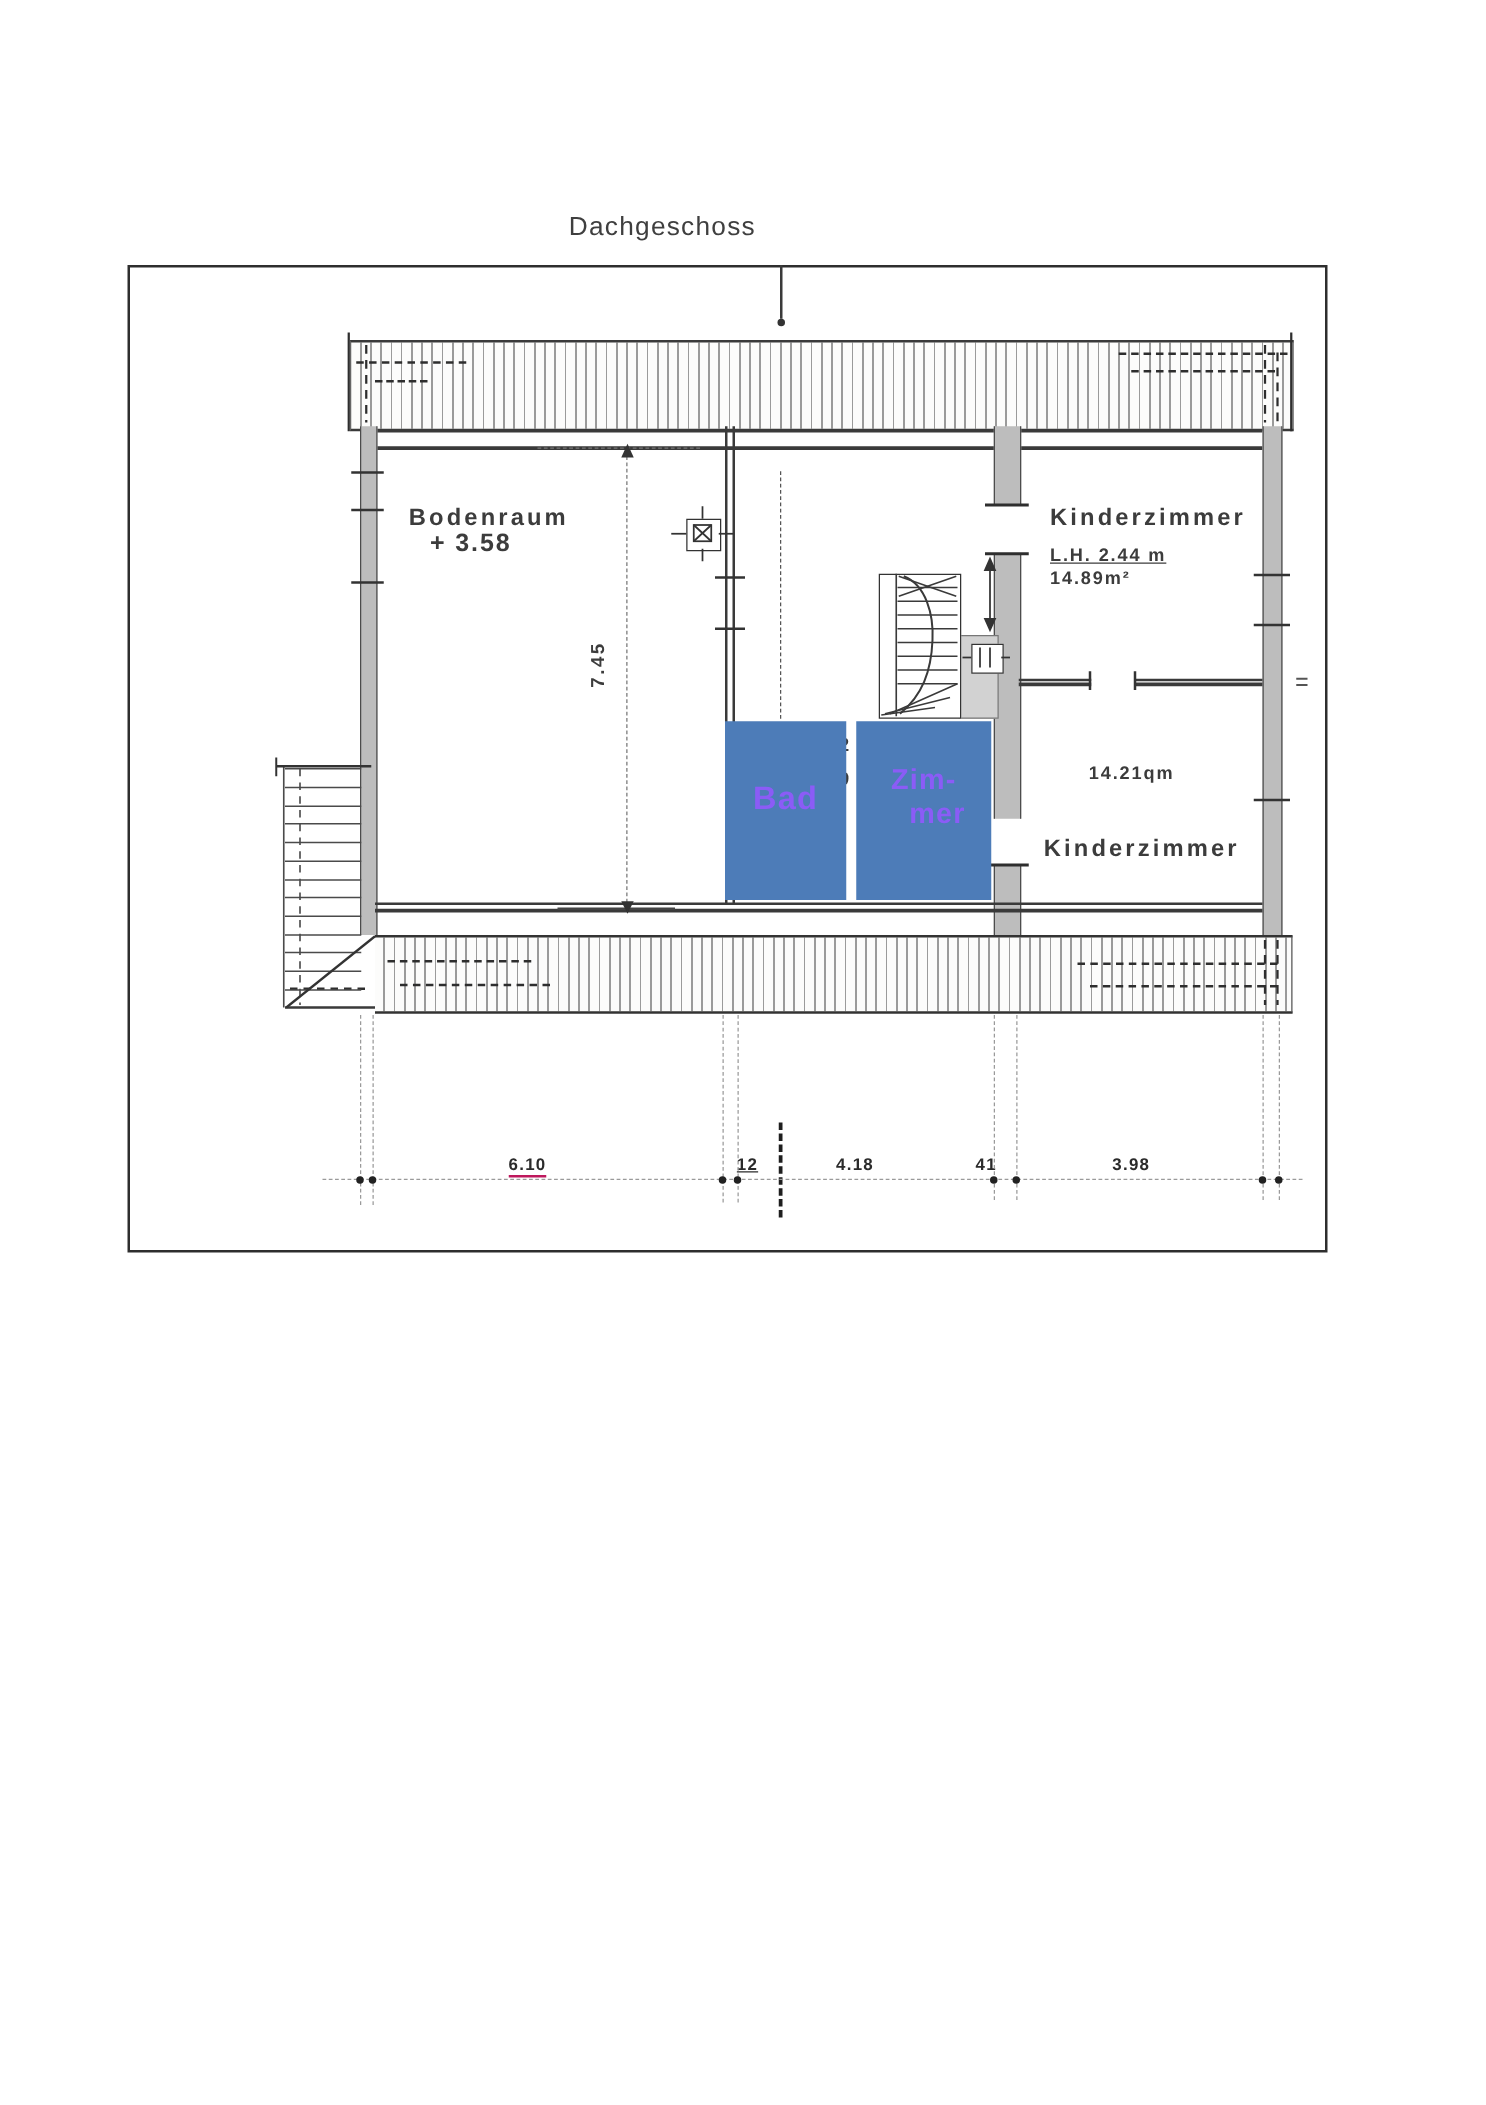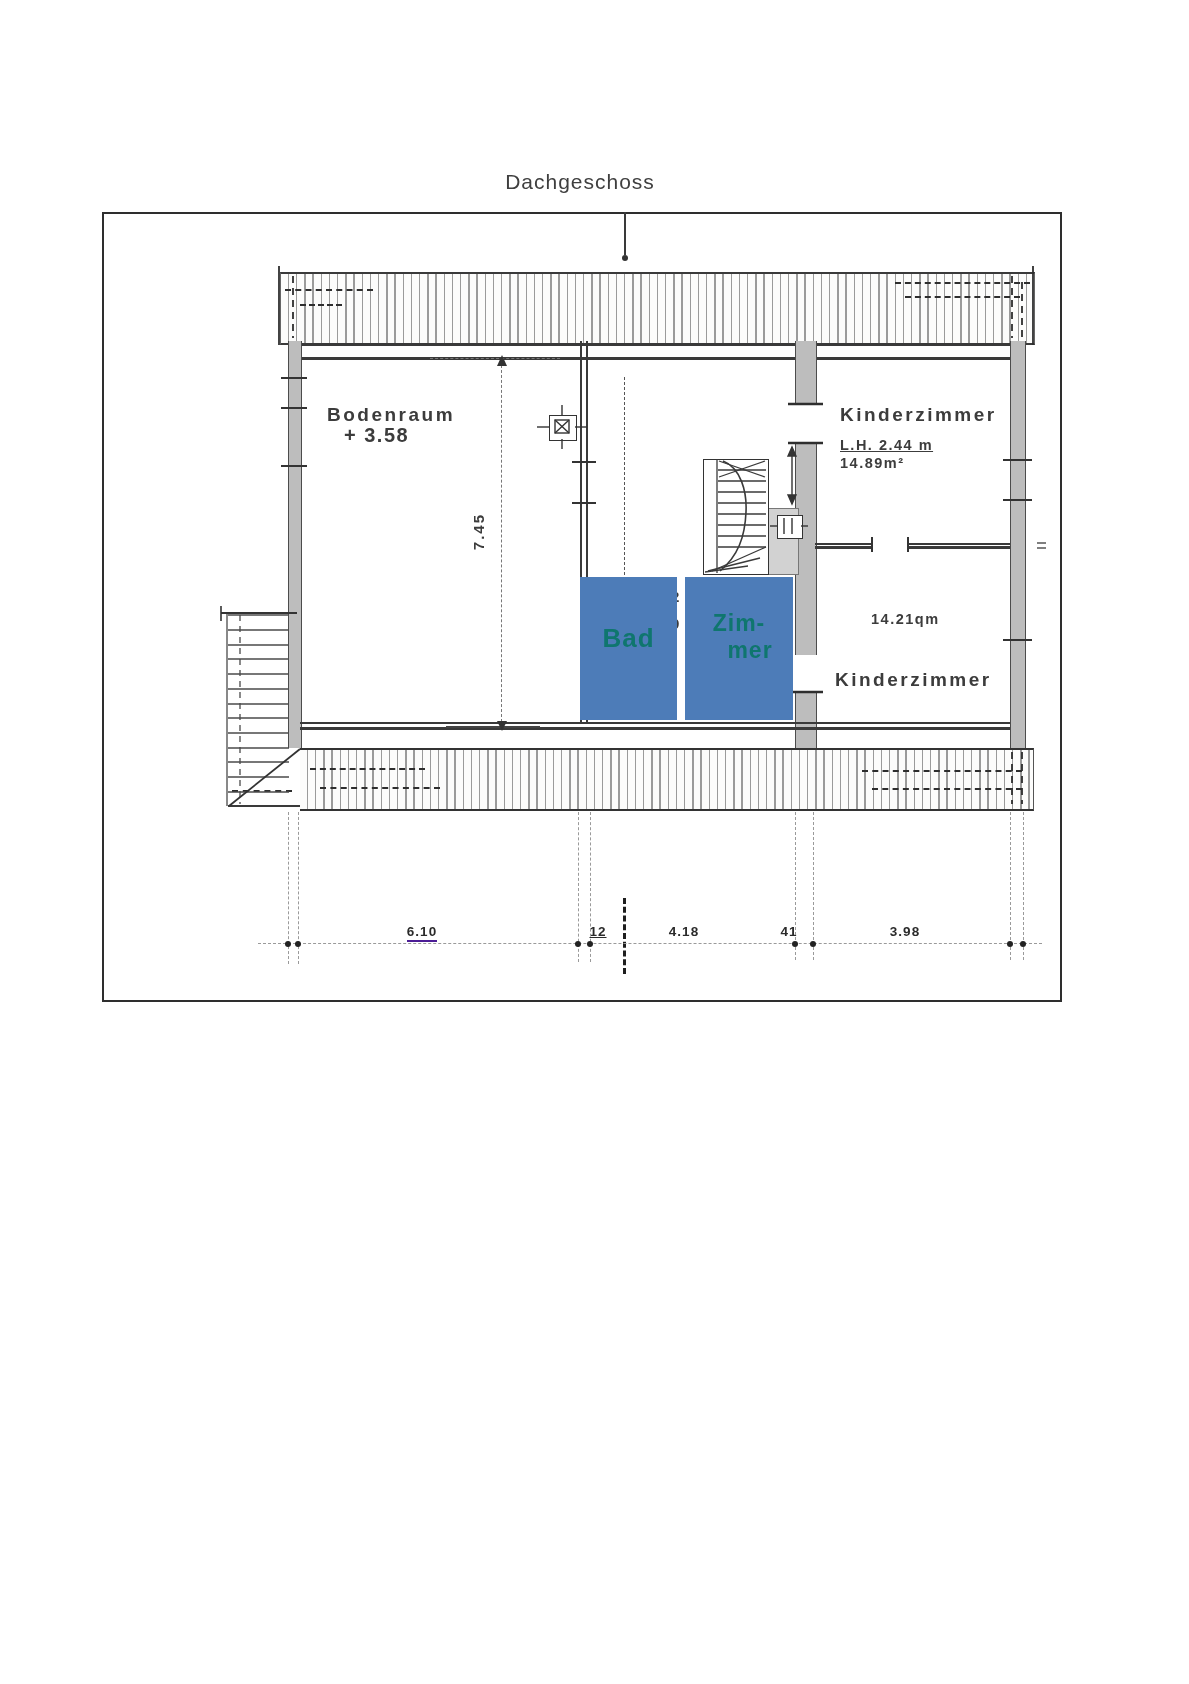--- a/index.html
+++ b/index.html
@@ -9,29 +9,29 @@
   .lbl{position:absolute;color:#3c3c3c;font-weight:600;letter-spacing:2.5px;white-space:nowrap;}
   .sub{position:absolute;color:#3c3c3c;font-weight:700;letter-spacing:1.5px;font-size:14.5px;white-space:nowrap;}
   .dim{position:absolute;color:#2b2b2b;font-weight:700;letter-spacing:1px;font-size:13.5px;white-space:nowrap;}
   .hatchband{background-image:repeating-linear-gradient(90deg, rgba(0,0,0,0) 0px, rgba(0,0,0,0) 6.8px,
              rgba(75,75,75,.55) 6.8px, rgba(75,75,75,.55) 8.2px);background-color:#fcfcfb;}
   .wall{background:#bdbdbd;border-left:1.5px solid #4c4c4c;border-right:1.5px solid #4c4c4c;}
   .hline{background:#3a3a3a;}
   .dashrow{height:0;border-top:2.5px dashed #2e2e2e;}
   .ext{width:0;border-left:1.5px dashed #9a9a9a;}
   .blueBox{background:#4d7cb8;z-index:7;}
-  .blueLbl{position:absolute;color:#0f766e;text-align:center;z-index:8;font-weight:600;letter-spacing:1px;}
+  .blueLbl{position:absolute;color:#8b5cf6;text-align:center;z-index:8;font-weight:600;letter-spacing:1px;}
   svg{position:absolute;left:0;top:0;z-index:6;pointer-events:none;}
 </style>
 </head>
 <body>
 
 <div id="page">
 
-  <div class="abs" style="left:455px;top:170px;width:250px;text-align:center;font-size:21px;color:#3f3f3f;font-weight:500;letter-spacing:1px;">Dachgeschoss</div>
+  <div class="abs" style="left:455px;top:170px;width:250px;text-align:left;font-size:21px;color:#3f3f3f;font-weight:500;letter-spacing:1px;">Dachgeschoss</div>
 
   <div class="abs" style="left:102px;top:212px;width:956px;height:786px;border:2px solid #2e2e2e;"></div>
 
   <div class="abs hatchband" style="left:280px;top:272px;width:753px;height:69px;border-top:2px solid #3a3a3a;border-bottom:2px solid #3a3a3a;border-left:1px solid #666;border-right:1px solid #666;"></div>
   <div class="abs dashrow" style="left:285px;top:289px;width:88px;"></div>
   <div class="abs dashrow" style="left:300px;top:304px;width:42px;"></div>
   <div class="abs dashrow" style="left:895px;top:282px;width:135px;"></div>
   <div class="abs dashrow" style="left:905px;top:296px;width:115px;"></div>
 
   <div class="abs hline" style="left:298px;top:344px;width:712px;height:1.8px;"></div>
@@ -91,21 +91,21 @@
   <div class="sub" style="left:671px;top:615px;font-size:15px;color:#3a3a3a;">9</div>
 
   <div class="abs blueBox" style="left:580px;top:577px;width:97px;height:143px;"></div>
   <div class="abs blueBox" style="left:685px;top:577px;width:108px;height:143px;"></div>
   <div class="blueLbl" style="left:580px;top:623px;width:97px;font-size:26px;">Bad</div>
   <div class="blueLbl" style="left:685px;top:610px;width:108px;font-size:23px;">Zim-</div>
   <div class="blueLbl" style="left:685px;top:637px;width:130px;font-size:23px;">mer</div>
 
   <div class="abs" style="left:258px;top:943px;width:784px;height:0;border-top:1.6px dashed #9a9a9a;"></div>
   <div class="dim" style="left:396px;top:924px;width:52px;text-align:center;">
-    <span style="border-bottom:2px solid #4c1d95;padding-bottom:1px;">6.10</span>
+    <span style="border-bottom:2px solid #be185d;padding-bottom:1px;">6.10</span>
   </div>
   <div class="dim" style="left:584px;top:924px;width:28px;text-align:center;text-decoration:underline;">12</div>
   <div class="dim" style="left:658px;top:924px;width:52px;text-align:center;">4.18</div>
   <div class="dim" style="left:763px;top:924px;width:28px;text-align:center;margin-left:12px;">41</div>
   <div class="dim" style="left:879px;top:924px;width:52px;text-align:center;">3.98</div>
 
   <div class="abs ext" style="left:287.5px;top:812px;height:152px;"></div>
   <div class="abs ext" style="left:297.5px;top:812px;height:152px;"></div>
   <div class="abs ext" style="left:577.5px;top:812px;height:150px;"></div>
   <div class="abs ext" style="left:589.5px;top:812px;height:150px;"></div>

